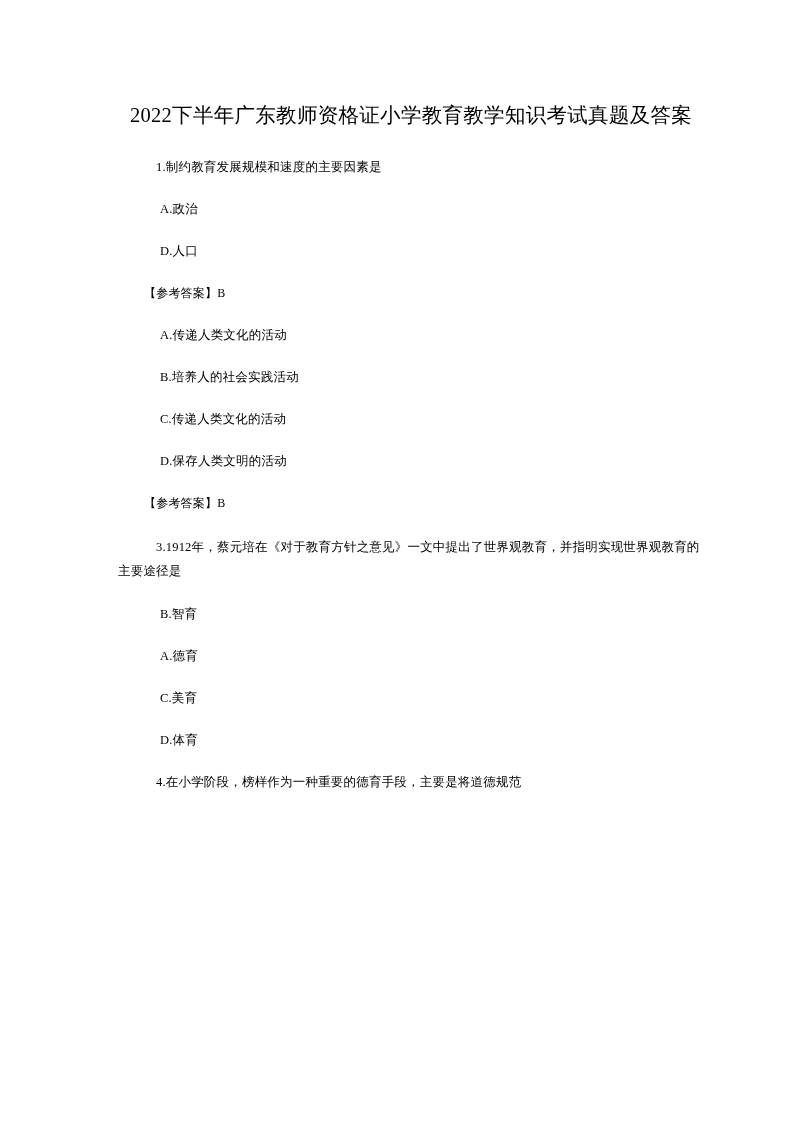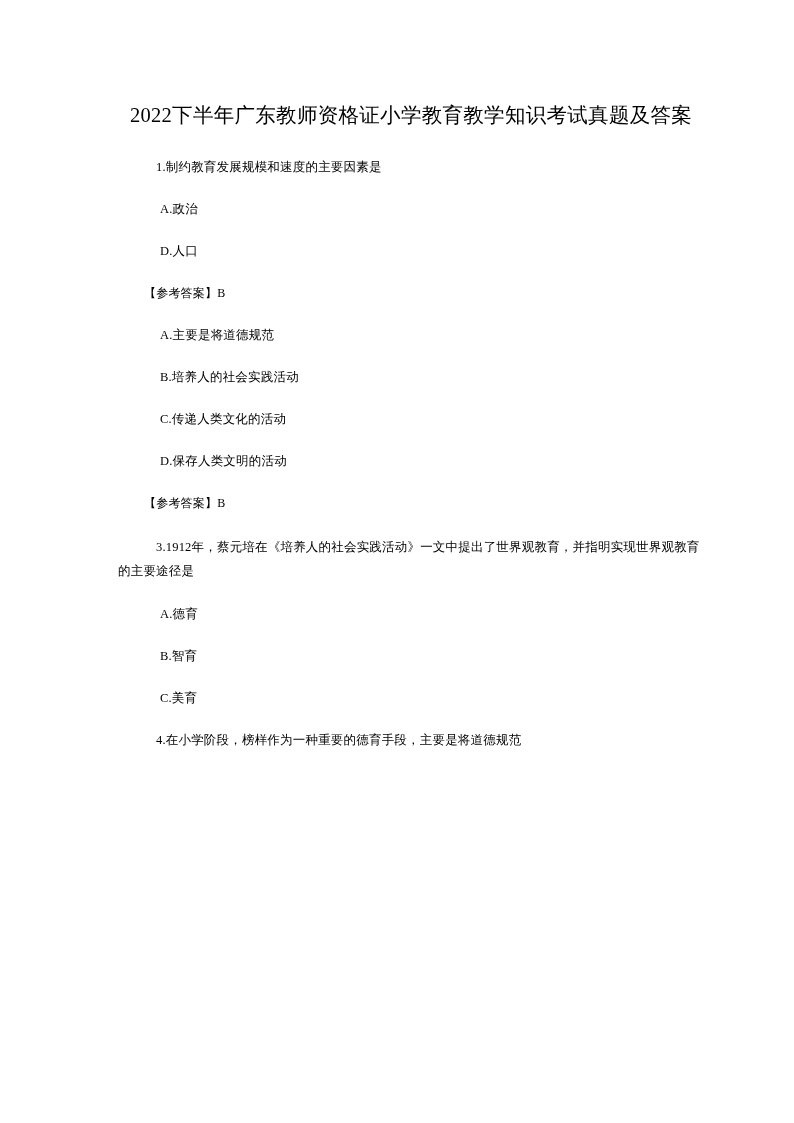--- a/index.html
+++ b/index.html
@@ -71,27 +71,28 @@
 
   <h1 class="doc-title">2022下半年广东教师资格证小学教育教学知识考试真题及答案</h1>
 
   <div class="body-block">
 
     <p class="q-text q-stem">1.制约教育发展规模和速度的主要因素是</p>
     <p class="opt">A.政治</p>
     <p class="opt">D.人口</p>
     <p class="ans">【参考答案】B</p>
 
-    <p class="opt">A.主要是将道德规范</p>
+    <p class="opt">A.传递人类文化的活动</p>
     <p class="opt">B.培养人的社会实践活动</p>
     <p class="opt">C.传递人类文化的活动</p>
     <p class="opt">D.保存人类文明的活动</p>
     <p class="ans">【参考答案】B</p>
 
-    <p class="long-stem">3.1912年，蔡元培在《培养人的社会实践活动》一文中提出了世界观教育，并指明实现世界观教育的主要途径是</p>
+    <p class="long-stem">3.1912年，蔡元培在《对于教育方针之意见》一文中提出了世界观教育，并指明实现世界观教育的主要途径是</p>
+    <p class="opt">B.智育</p>
     <p class="opt">A.德育</p>
-    <p class="opt">B.智育</p>
     <p class="opt">C.美育</p>
+    <p class="opt">D.体育</p>
 
     <p class="q-text q-stem">4.在小学阶段，榜样作为一种重要的德育手段，主要是将道德规范</p>
 
   </div>
 </div>
 
 </body></html>

